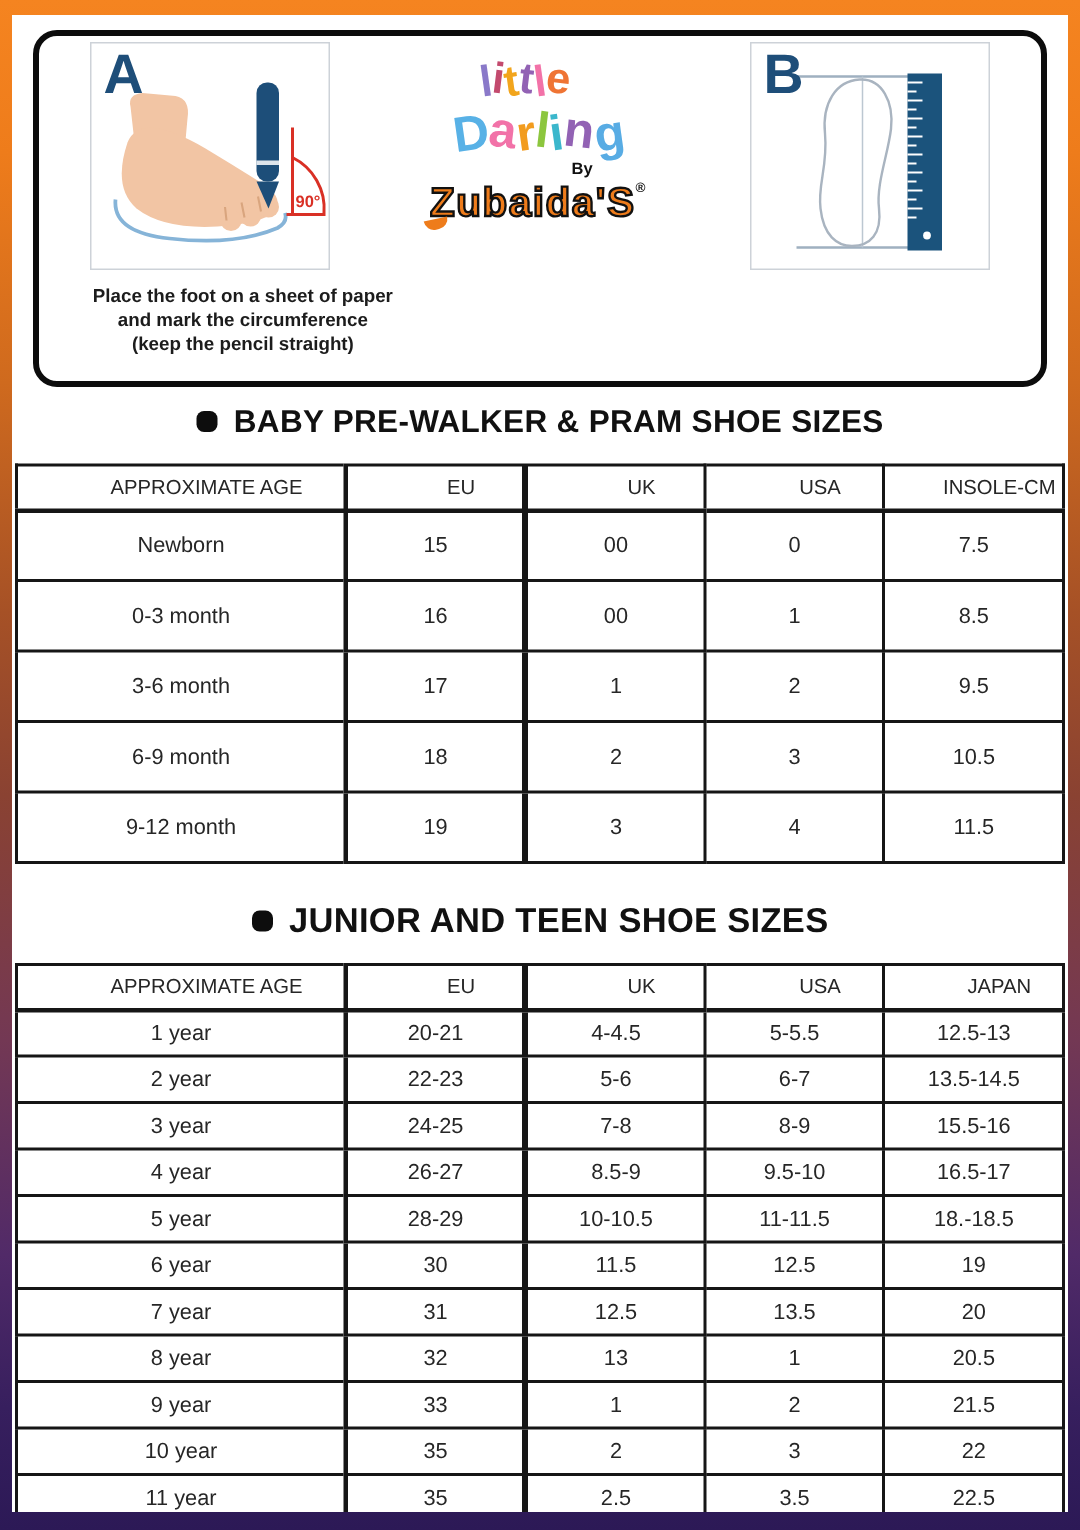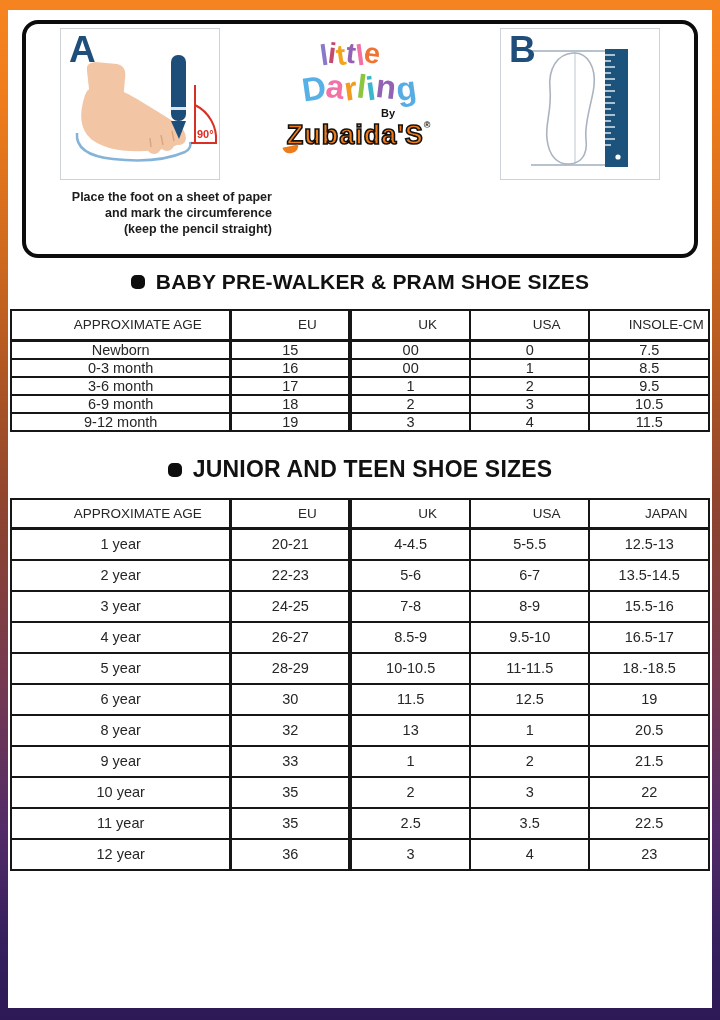--- a/index.html
+++ b/index.html
@@ -25,21 +25,21 @@
   .mb-title { text-align:center; font-size:19px; font-weight:bold; color:#111; margin-top:9px; letter-spacing:.2px; }
   .mb-row { display:flex; justify-content:space-between; padding:4px 16px 0 20px; }
   .panel { display:flex; flex-direction:column; }
   .panel-a { width:228px; }
   .panel-b { width:234px; align-items:flex-end; }
   .illus-box { width:160px; height:152px; border:1px solid #cdd2d8; background:#fff; position:relative; }
   .panel-a .illus-box { margin-left:14px; }
   .panel-b .illus-box { margin-right:18px; }
   .panel-letter { position:absolute; top:2px; left:8px; font-size:37px; font-weight:800; color:#1e4e79; line-height:1; }
   .caption { font-size:12.5px; font-weight:bold; color:#1c1c1c; line-height:1.28; margin-top:9px; }
-  .caption-a { text-align:right; padding-left:6px; }
+  .caption-a { text-align:center; padding-left:6px; }
   .caption-b { text-align:right; padding-right:2px; }
 
   
   .logo-col { width:176px; display:flex; flex-direction:column; align-items:center; padding-top:12px; }
   .logo-line1, .logo-line2 { font-weight:800; line-height:1; }
   .logo-line1 { font-size:29px; margin-left:-18px; }
   .logo-line2 { font-size:33px; margin-top:2px; }
   .logo-ch { display:inline-block; }
   .logo-ch:nth-child(odd)  { transform:rotate(-8deg) translateY(1px); }
   .logo-ch:nth-child(even) { transform:rotate(7deg)  translateY(-1px); }
@@ -58,21 +58,21 @@
   .st-2 { margin-top:24px; font-size:23px; }
 
   
   table.size-table { width:700px; margin:15px auto 0; border-collapse:collapse; table-layout:fixed; }
   table.size-table th, table.size-table td {
     border:2px solid #161616; text-align:center; vertical-align:middle;
     color:#262626; font-weight:400; background:#fff;
   }
   table.size-table th { font-size:13.5px; height:30px;padding-left:34px; }
   table.size-table td { font-size:14.5px; }
-  #table-0 td { height:18px; }
+  #table-0 td { height:47px; }
   #table-1 td { height:31px;margin-left:36px; }
   table.size-table th:first-child, table.size-table td:first-child { border-right-width:3px; }
   table.size-table th:nth-child(2), table.size-table td:nth-child(2) { border-right-width:4px; }
   table.size-table thead th { border-bottom-width:3px; }
   col.c-age { width:31.5%; } col.c-std { width:17.125%; }
 </style>
 </head>
 <body>
 
 <div class="content">
@@ -272,20 +272,27 @@
           <td>18.-18.5</td>
         </tr>
         <tr>
           <td>6 year</td>
           <td>30</td>
           <td>11.5</td>
           <td>12.5</td>
           <td>19</td>
         </tr>
         <tr>
+          <td>7 year</td>
+          <td>31</td>
+          <td>12.5</td>
+          <td>13.5</td>
+          <td>20</td>
+        </tr>
+        <tr>
           <td>8 year</td>
           <td>32</td>
           <td>13</td>
           <td>1</td>
           <td>20.5</td>
         </tr>
         <tr>
           <td>9 year</td>
           <td>33</td>
           <td>1</td>

